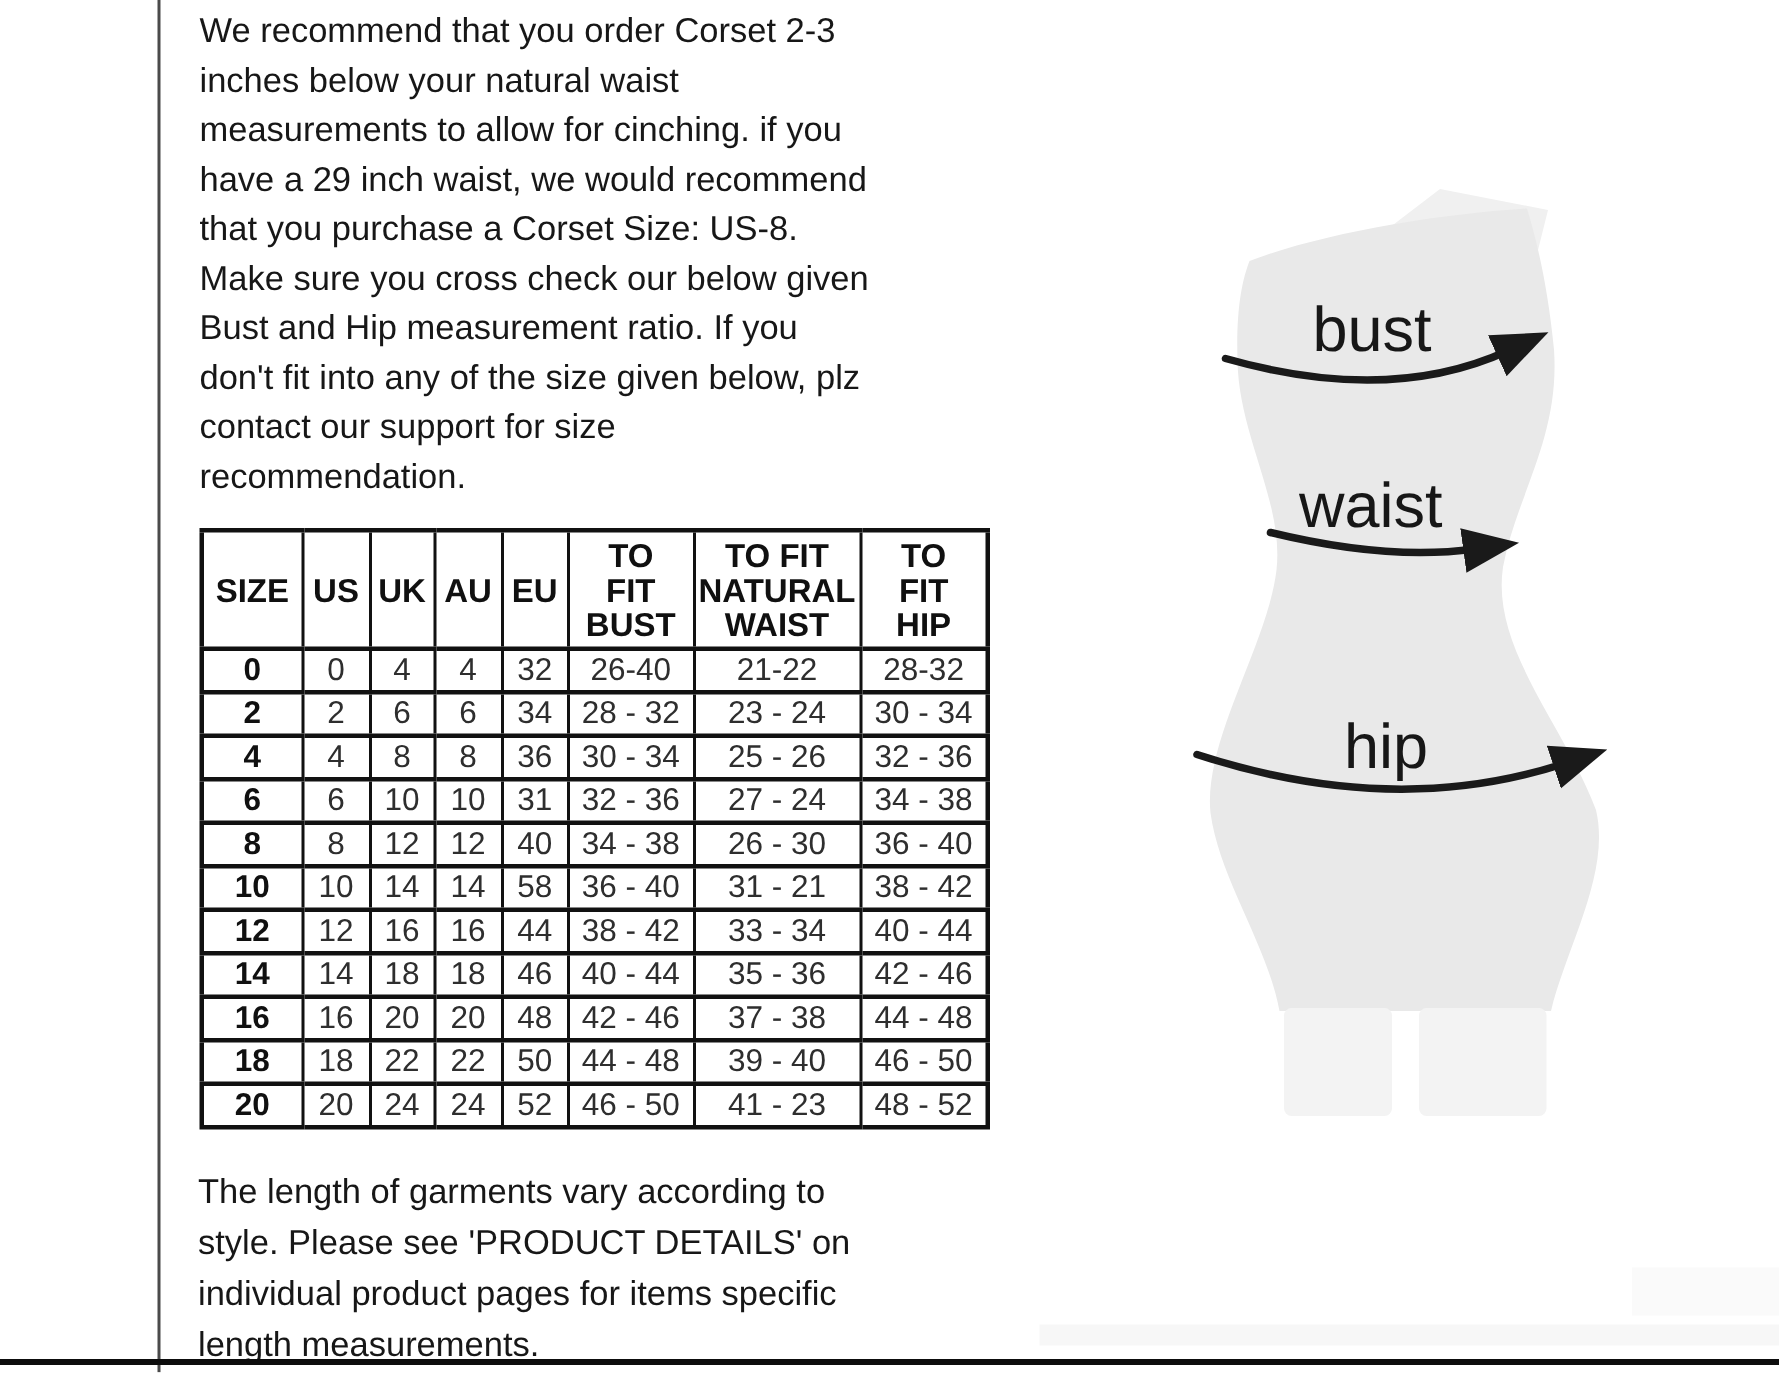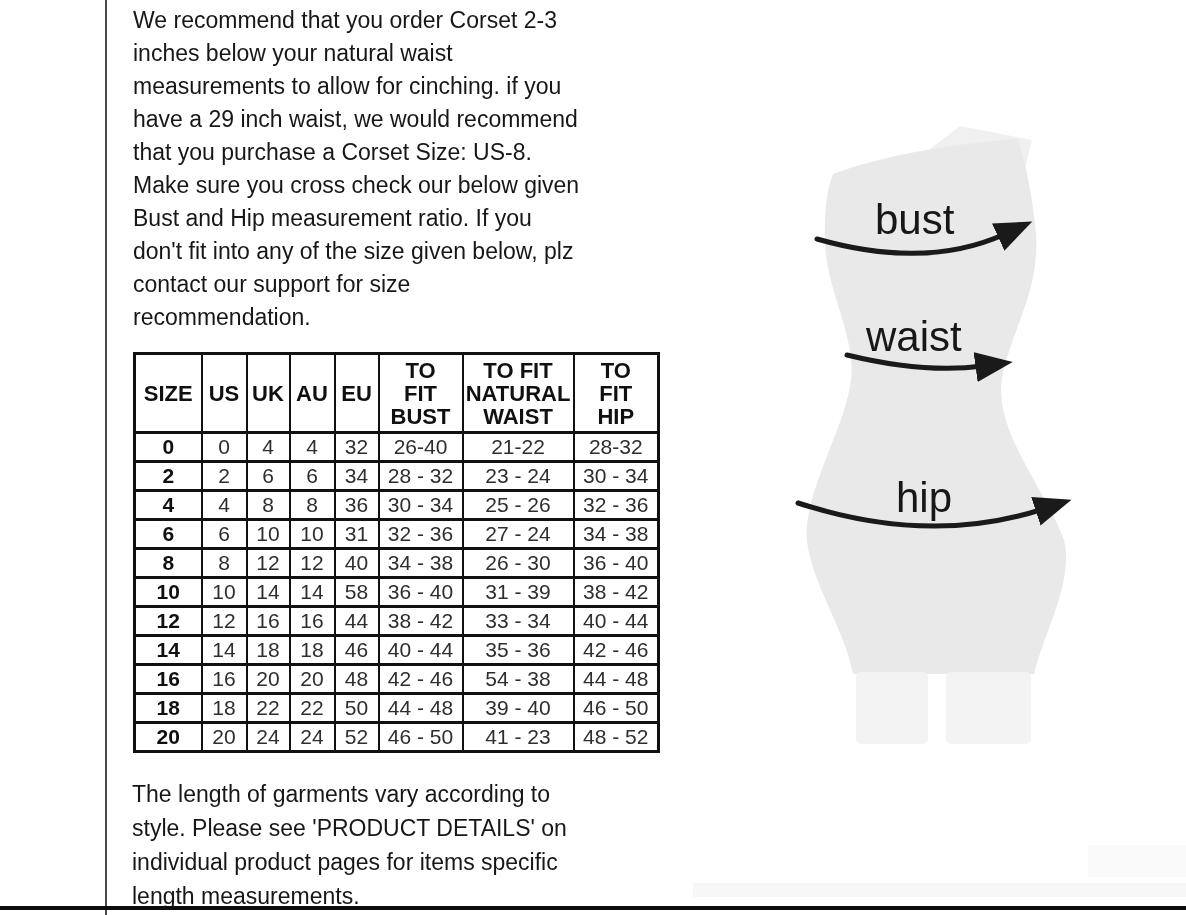--- a/index.html
+++ b/index.html
@@ -159,21 +159,21 @@
           <td>26 - 30</td>
           <td>36 - 40</td>
         </tr>
         <tr>
           <td>10</td>
           <td>10</td>
           <td>14</td>
           <td>14</td>
           <td>58</td>
           <td>36 - 40</td>
-          <td>31 - 39</td>
+          <td>31 - 21</td>
           <td>38 - 42</td>
         </tr>
         <tr>
           <td>12</td>
           <td>12</td>
           <td>16</td>
           <td>16</td>
           <td>44</td>
           <td>38 - 42</td>
           <td>33 - 34</td>
@@ -189,21 +189,21 @@
           <td>35 - 36</td>
           <td>42 - 46</td>
         </tr>
         <tr>
           <td>16</td>
           <td>16</td>
           <td>20</td>
           <td>20</td>
           <td>48</td>
           <td>42 - 46</td>
-          <td>54 - 38</td>
+          <td>37 - 38</td>
           <td>44 - 48</td>
         </tr>
         <tr>
           <td>18</td>
           <td>18</td>
           <td>22</td>
           <td>22</td>
           <td>50</td>
           <td>44 - 48</td>
           <td>39 - 40</td>

